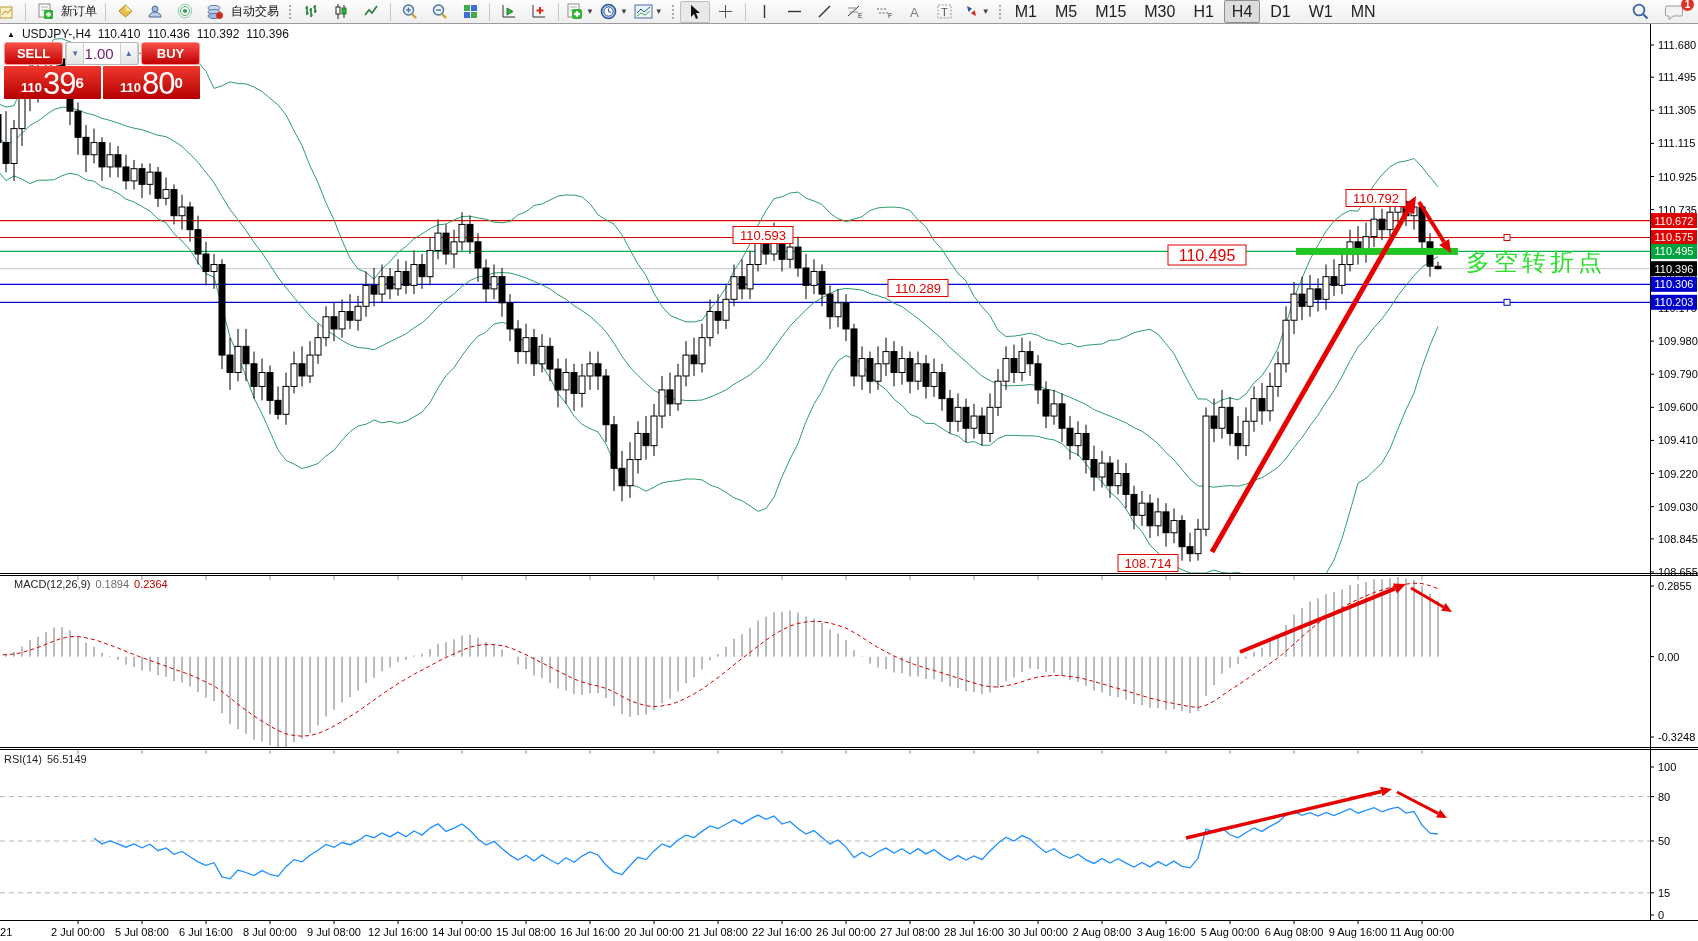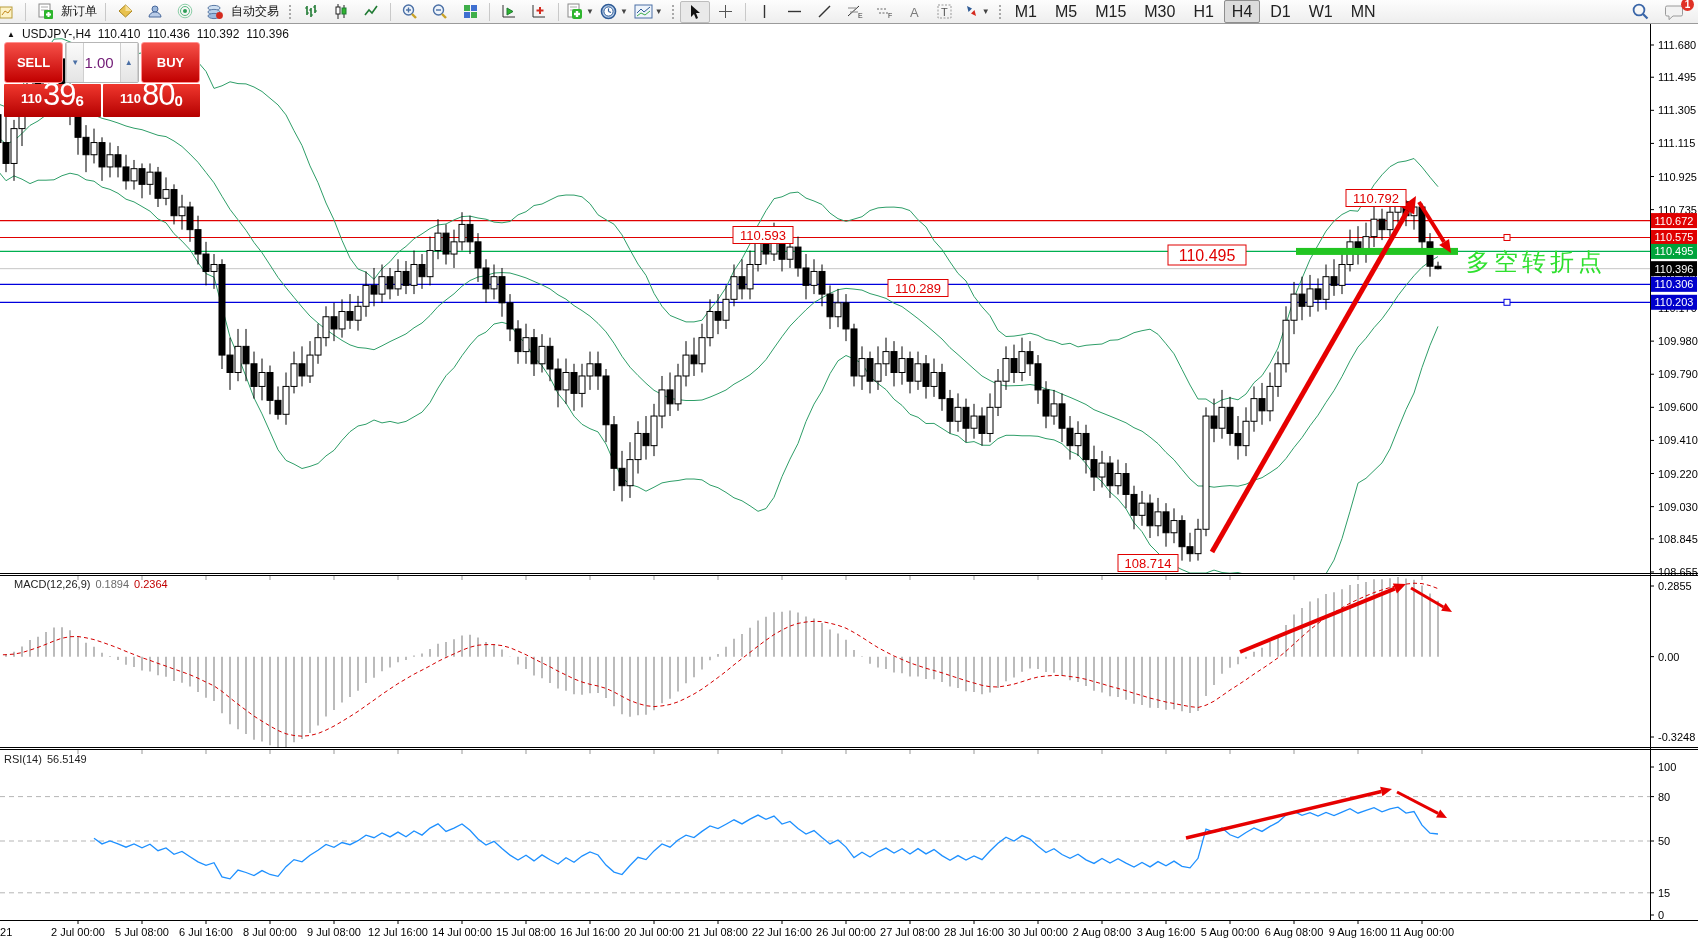--- a/index.html
+++ b/index.html
@@ -24,30 +24,30 @@
   .tfbtn{font-size:16px;color:#222;padding:2px 7px;margin:0 1px;border:1px solid transparent;border-radius:2px}
   .tfbtn.active{background:#dcdcdc;border:1px solid #8e8e8e}
   #tb-right{margin-left:auto;display:flex;align-items:center;margin-right:8px}
   #notif-badge{position:absolute;top:-4px;right:-5px;background:#e03125;color:#fff;border-radius:50%;
     width:13px;height:13px;font-size:10px;line-height:13px;text-align:center;font-weight:bold}
   
   #chart-header{position:absolute;left:7px;top:27px;z-index:20;font-size:12px;color:#111;display:flex;gap:7px;align-items:center}
   #chart-header .sym-tri{font-size:8px;color:#111}
   
   #oneclick{position:absolute;left:4px;top:42px;width:196px;z-index:25;font-family:"Liberation Sans",sans-serif}
-  #oneclick .row1{display:flex;height:41px;gap:2px}
+  #oneclick .row1{display:flex;height:23px;gap:2px}
   .oc-btn{flex:0 0 57px;background:linear-gradient(#f65048,#c20000);border:1px solid #ff9090;border-radius:3px;
     color:#fff;font-size:13px;font-weight:bold;display:flex;align-items:center;justify-content:center}
   .oc-vol{flex:1;display:flex;border:1px solid #b6b6b6;border-radius:2px;background:#fff;overflow:hidden}
   .oc-spin{width:17px;background:linear-gradient(#fbfbfb,#e4e4e4);color:#4a6fa5;font-size:8px;
     display:flex;align-items:center;justify-content:center;border-left:1px solid #cfcfcf;border-right:1px solid #cfcfcf}
   .oc-vol .val{flex:1;font-size:15px;color:#701a75;display:flex;align-items:center;justify-content:flex-end;padding-right:6px}
   #oneclick .row2{display:flex;height:33px;gap:2px;margin-top:1px}
   .oc-tile{flex:1;background:linear-gradient(#f0382e,#b50000);color:#fff;display:flex;align-items:flex-end;justify-content:center;
-    padding-bottom:8px;border-radius:1px}
+    padding-bottom:1px;border-radius:1px}
   .oc-tile .pref{font-size:13px;font-weight:bold;margin-right:1px;line-height:20px}
   .oc-tile .big{font-size:31px;font-weight:normal;line-height:29px;letter-spacing:-1px}
   .oc-tile .sup{font-size:15px;font-weight:bold;line-height:34px;align-self:flex-start}
   
   .ind-label{position:absolute;z-index:20;font-size:11px;color:#222}
   .ind-label .v-main{color:#6b6b6b;margin-left:5px}
   .ind-label .v-sig{color:#c00000;margin-left:5px}
   #chart-svg{position:absolute;left:0;top:0;z-index:5}
 </style>
 </head>

